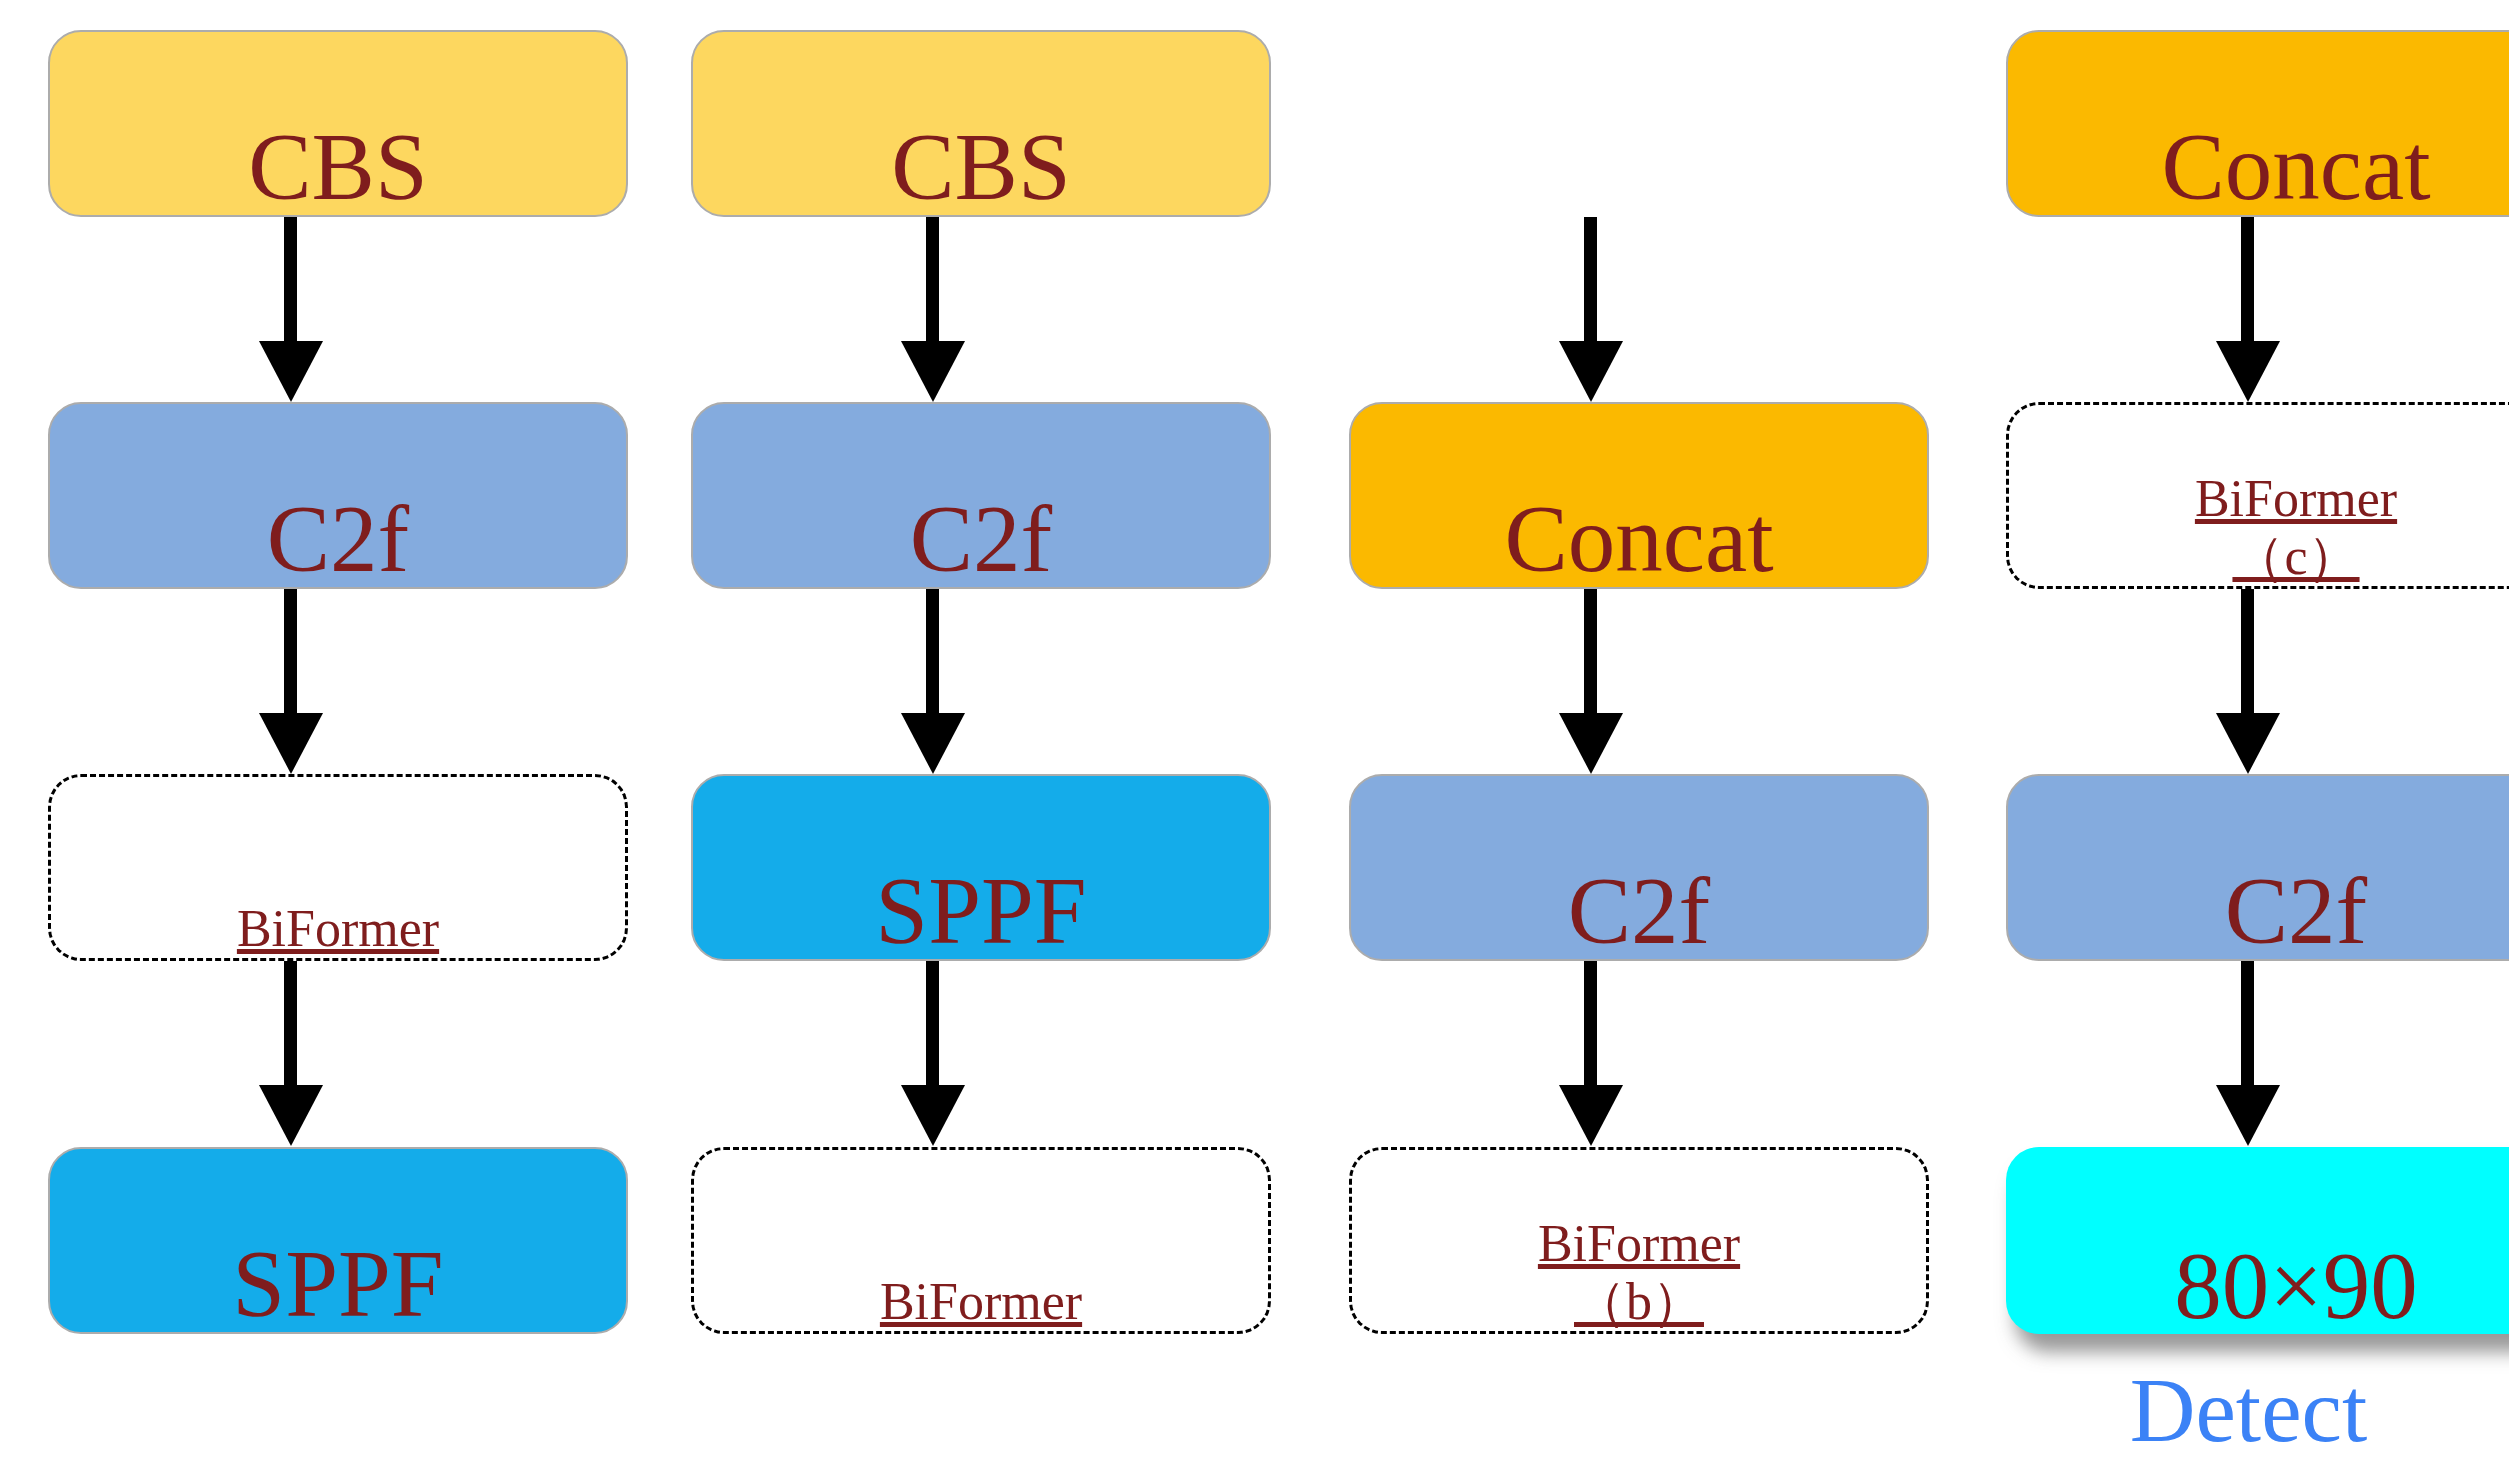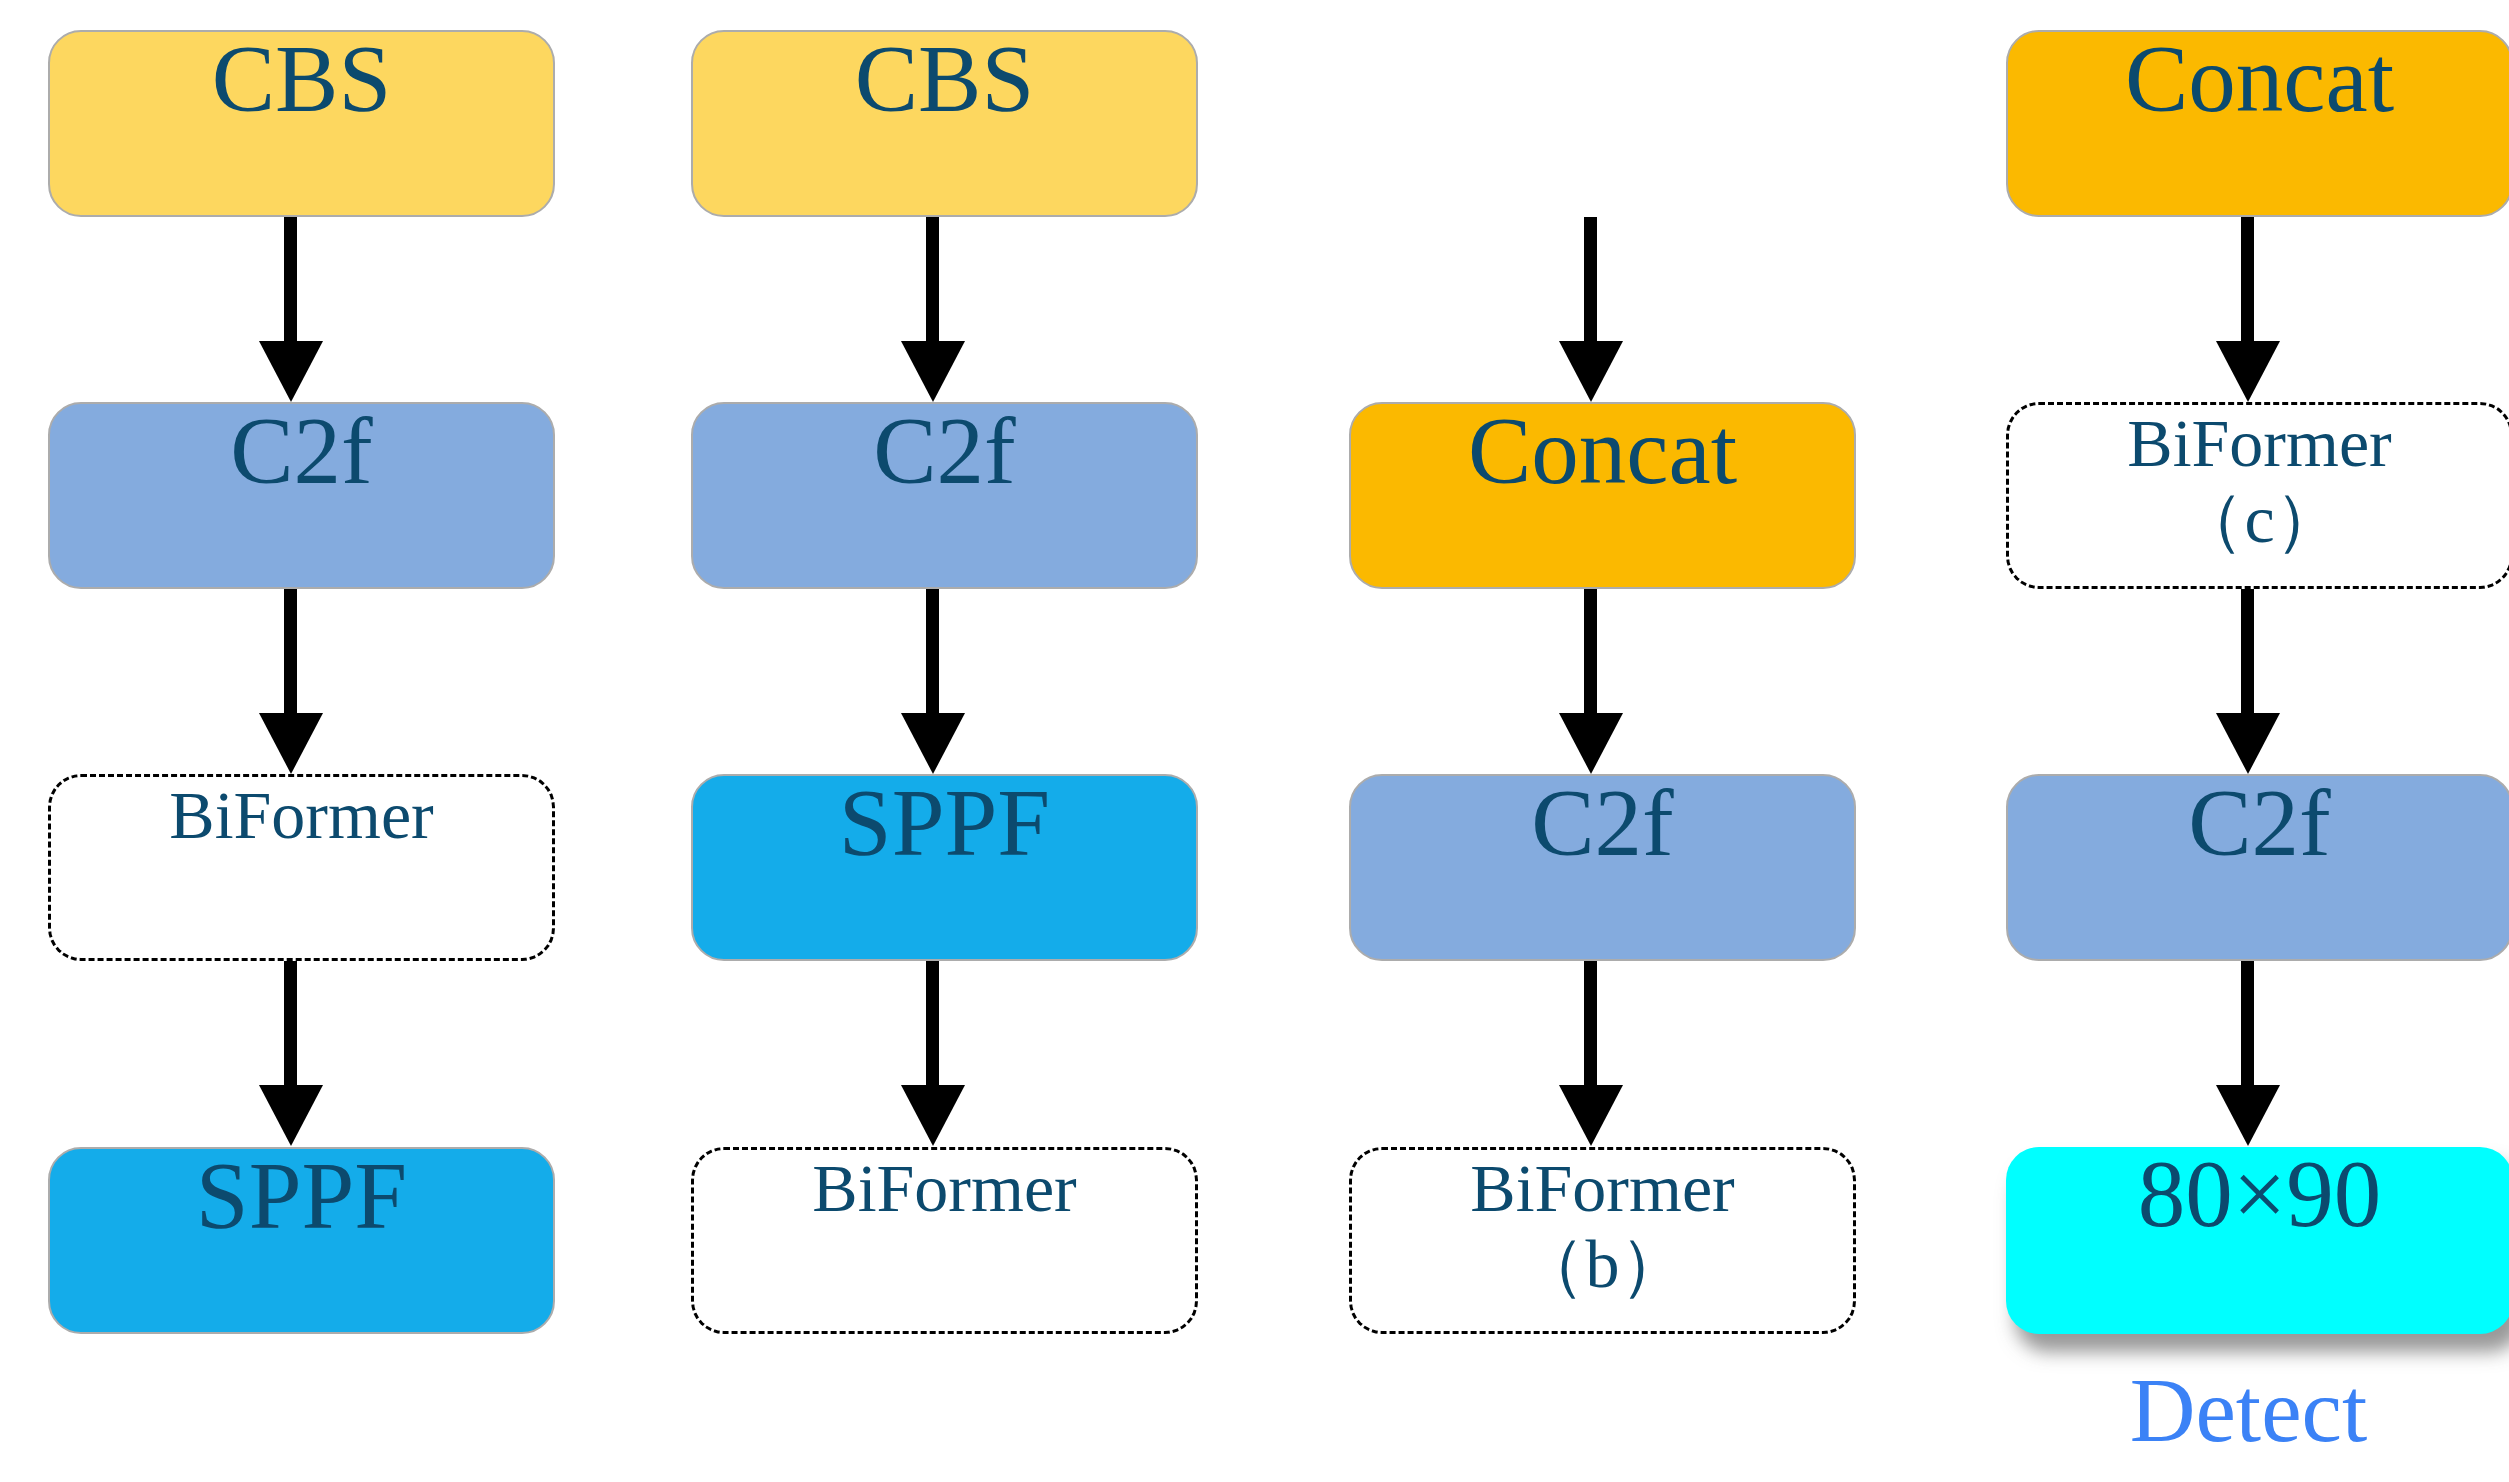--- a/index.html
+++ b/index.html
@@ -10,29 +10,29 @@
   #canvas {
     position: relative;
     width: 2510px;
     height: 1483px;
     background: #ffffff;
     font-family: "Liberation Serif", "DejaVu Serif", serif;
     overflow: hidden;
   }
   .node {
     position: absolute;
-    width: 507px;
+    width: 580px;
     height: 187px;
     border-radius: 33px;
     box-sizing: border-box;
     display: flex;
     flex-direction: column;
     align-items: center;
-    justify-content: flex-start;
-    color: #0c4a6e;
+    justify-content: flex-end;
+    color: #7f1d1d;
     text-align: center;
   }
   .node.solid {
     border: 2px solid #ACACAC;
   }
   .node.noborder {
     border: none;
   }
   .node.dashed {
     background: #ffffff;
@@ -41,23 +41,24 @@
   .node.shadowed {
     box-shadow: 9.9px 17.7px 17.7px rgba(70,70,70,0.55);
   }
   .node .label {
     font-size: 95px;
     line-height: 1.0;
     white-space: nowrap;
   }
   .node.two-line .label,
   .node.two-line .sublabel {
-    font-size: 68px;
+    font-size: 52px;
     line-height: 1.12;
     white-space: nowrap;
+    text-decoration: underline;
   }
   .arrow {
     position: absolute;
     width: 65px;
     display: flex;
     flex-direction: column;
     align-items: center;
   }
   .arrow .stem {
     width: 12.8px;

